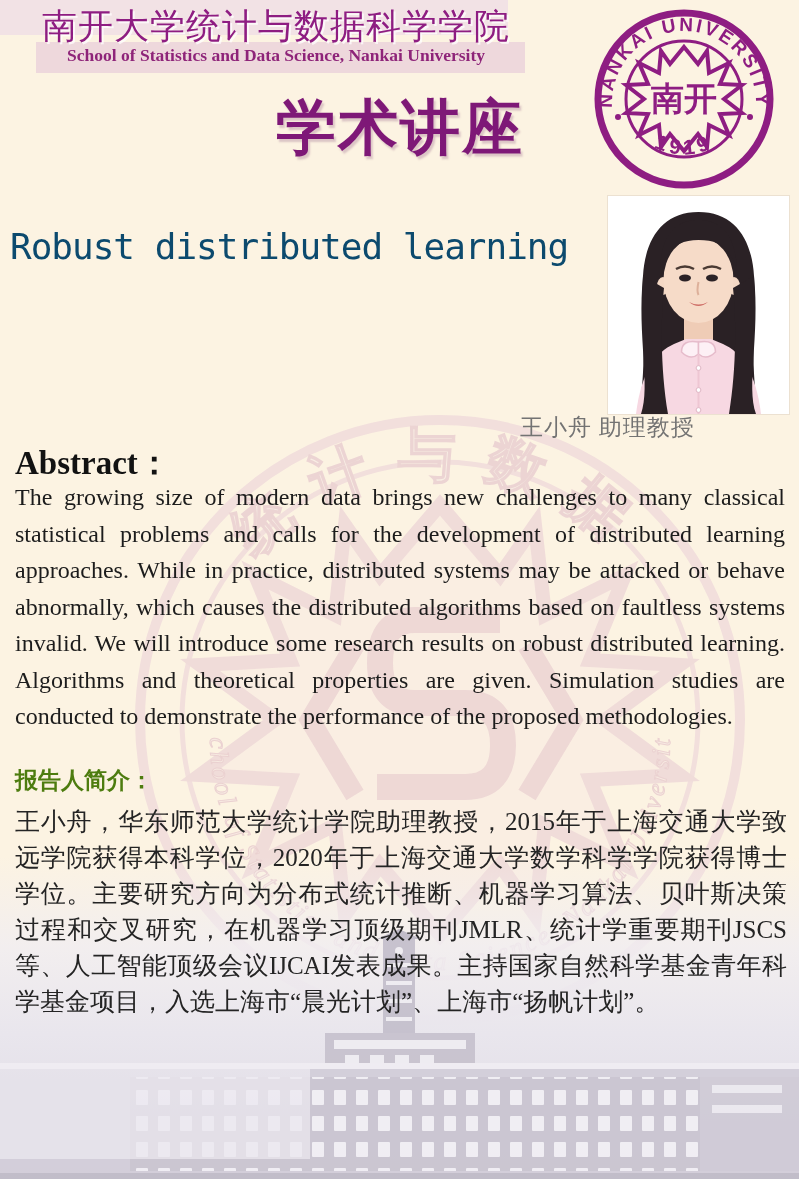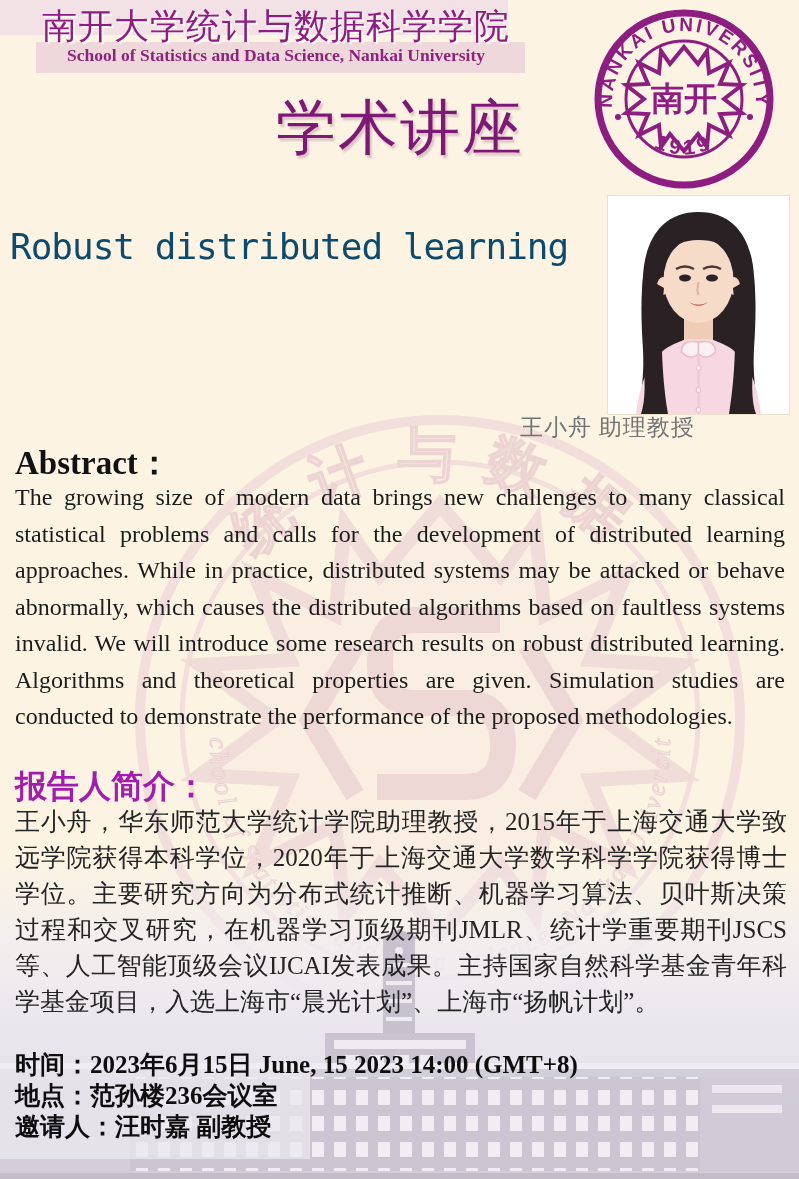--- a/index.html
+++ b/index.html
@@ -17,21 +17,21 @@
     left:42px; top:3px; z-index:5; font-weight:normal; font-size:35px; letter-spacing:1px;
     color:#8e1d82; text-shadow:2px 2px 0 rgba(255,255,255,.75);
     white-space:nowrap;
   }
   .school-en{
     left:67px; top:45px; z-index:5; font-weight:bold; font-size:17.5px;
     color:#8e2479; white-space:nowrap;
   }
   .event-title{
     left:200px; top:88px; width:400px; text-align:center; z-index:5;
-    font-weight:normal; font-size:60px; color:#7e1877; letter-spacing:2px;
+    font-weight:bold; font-size:60px; color:#7e1877; letter-spacing:2px;
     text-shadow:2px 3px 2px rgba(125,60,110,.25);
   }
   .seal{left:593px; top:8px; z-index:5;}
   
   .talk-title{
     left:10px; top:226px; width:620px; z-index:5;
     font-family:"DejaVu Sans Mono","Liberation Mono",monospace;
     font-size:36px; color:#0c4a6e; white-space:nowrap; letter-spacing:-1px;
   }
   .photo{left:608px; top:196px; width:181px; height:218px; z-index:5; background:#ffffff;
@@ -41,21 +41,21 @@
     left:520px; top:412px; width:270px; z-index:5; text-align:left;
     font-size:23px; color:#737373; letter-spacing:1px;
   }
   
   .abstract-heading{left:15px; top:441px; z-index:5; font-size:33px; font-weight:bold; color:#121212;}
   .abstract-body{
     left:15px; top:479px; width:770px; z-index:5;
     font-size:24px; line-height:36.5px; text-align:justify; color:#1c1c1c;
   }
   
-  .bio-heading{left:15px; top:765px; z-index:5; font-size:32px; font-weight:bold; color:#a21caf;}
+  .bio-heading{left:15px; top:765px; z-index:5; font-size:23px; font-weight:bold; color:#4d7c0f;}
   .bio-body{
     left:15px; top:804px; width:772px; z-index:5;
     font-size:25px; line-height:36px; text-align:justify; color:#242424;
   }
   
   .details{left:15px; top:1049px; z-index:5; font-weight:bold; font-size:25px; line-height:31px; color:#0e0e0e;}
   .details .row{white-space:nowrap;}
   
   .watermark{left:115px; top:395px; z-index:1; opacity:.55;}
   .bottom-wash{
@@ -178,19 +178,14 @@
     </svg>
   </div>
   <div class="abs photo-caption">王小舟 助理教授</div>
 
   <div class="abs abstract-heading">Abstract：</div>
   <div class="abs abstract-body">The growing size of modern data brings new challenges to many classical statistical problems and calls for the development of distributed learning approaches. While in practice, distributed systems may be attacked or behave abnormally, which causes the distributed algorithms based on faultless systems invalid. We will introduce some research results on robust distributed learning. Algorithms and theoretical properties are given. Simulation studies are conducted to demonstrate the performance of the proposed methodologies.</div>
 
   <div class="abs bio-heading">报告人简介：</div>
   <div class="abs bio-body">王小舟，华东师范大学统计学院助理教授，2015年于上海交通大学致远学院获得本科学位，2020年于上海交通大学数学科学学院获得博士学位。主要研究方向为分布式统计推断、机器学习算法、贝叶斯决策过程和交叉研究，在机器学习顶级期刊JMLR、统计学重要期刊JSCS等、人工智能顶级会议IJCAI发表成果。主持国家自然科学基金青年科学基金项目，入选上海市“晨光计划”、上海市“扬帆计划”。</div>
 
-  <div class="abs details">
-    <div class="row"><span>时间：</span><span>2023年6月15日 June, 15 2023 14:00 (GMT+8)</span></div>
-    <div class="row"><span>地点：</span><span>范孙楼236会议室</span></div>
-    <div class="row"><span>邀请人：</span><span>汪时嘉 副教授</span></div>
-  </div>
 
 </div>
 
 </body></html>

